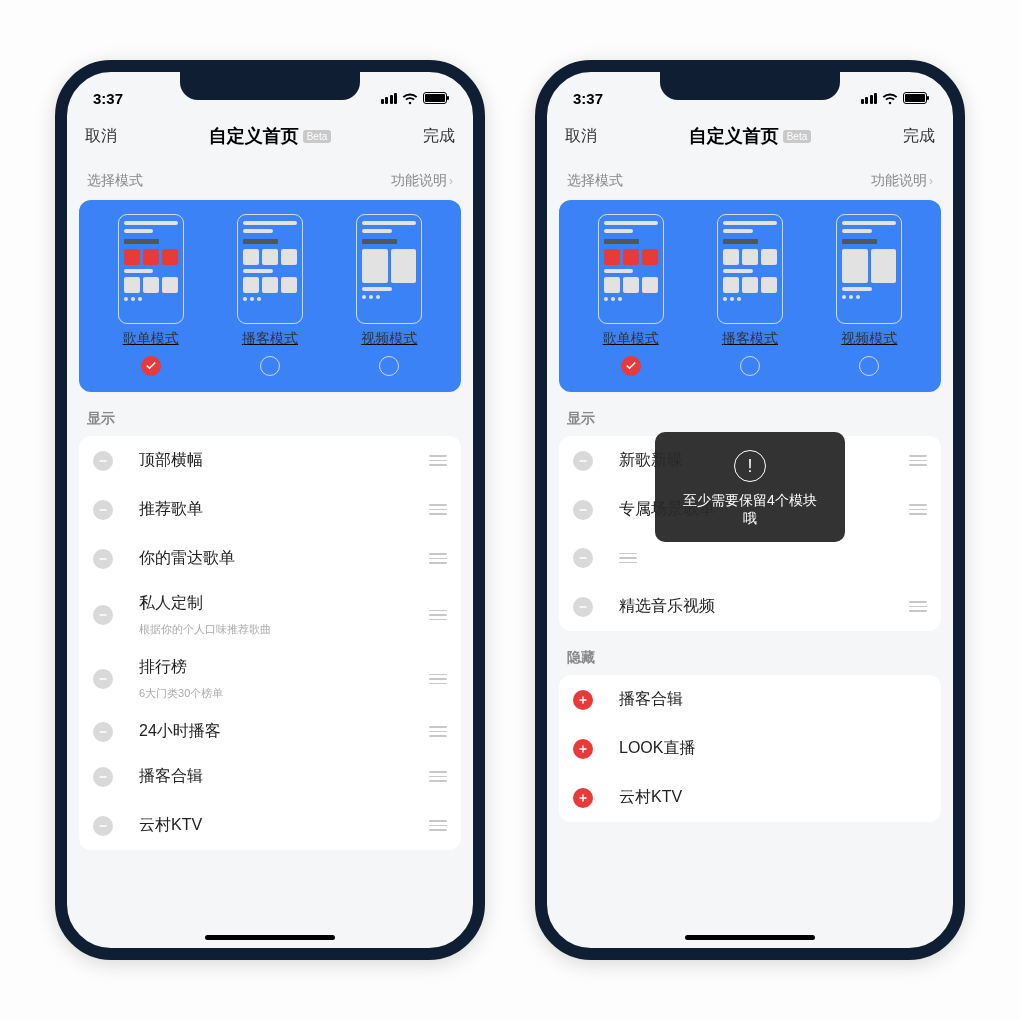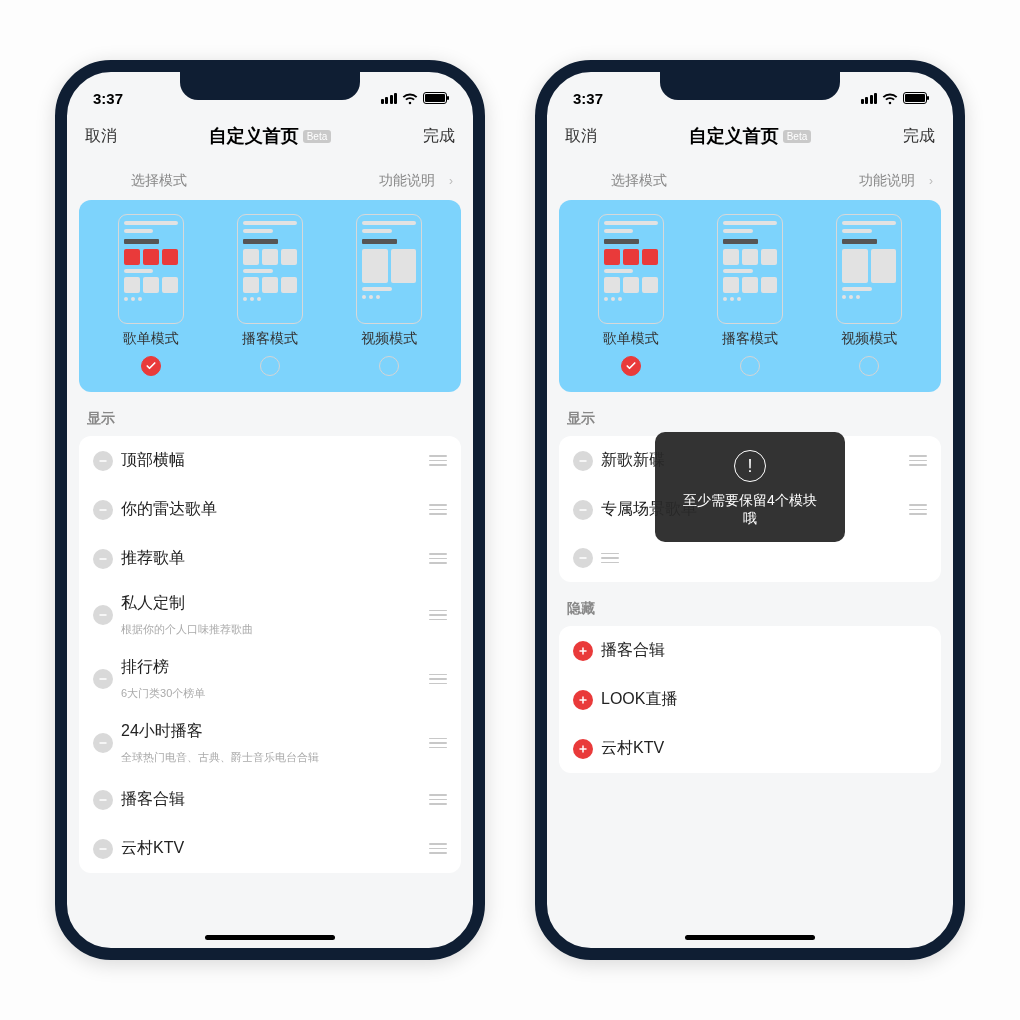--- a/index.html
+++ b/index.html
@@ -68,25 +68,25 @@
   .navbar .right { text-align:right; }
   .navbar .title { font-weight:600; font-size:18px; display:flex; align-items:center; gap:4px;}
   .beta-badge {
     font-size:10px; background:#c9c9c9; color:#fff;
     border-radius:3px; padding:1px 4px; font-weight:500;text-align:center;
   }
 
   .content { padding: 0 12px; }
   .section-header {
     display:flex; justify-content:space-between; align-items:flex-end;
-    padding: 10px 8px; color:#888; font-size:14px;margin-left:44px;
-  }
-  .section-header .link { display:flex; align-items:center; gap:14px; }
+    padding: 10px 8px; color:#888; font-size:14px;
+  }
+  .section-header .link { display:flex; align-items:center; gap:2px; }
   .card {
-    background:#7dd3fc; border-radius:12px; padding:14px 12px 16px;
+    background:#3b82f6; border-radius:12px; padding:14px 12px 16px;text-decoration:underline;
   }
   .modes { display:flex; justify-content:space-around; }
   .mode { text-align:center; width:33%; }
   .mode-preview {
     width:66px; height:110px; margin:0 auto 6px;
     border:1.5px solid #d8d8d8; border-radius:9px;
     padding:6px 5px; display:flex; flex-direction:column; gap:4px;
   }
   .mp-line { height:4px; background:#e2e2e2; border-radius:2px; }
   .mp-line.s { width:55%; }
@@ -101,21 +101,21 @@
   .radio {
     width:20px; height:20px; border-radius:50%;
     border:1.5px solid #d5d5d5; margin:0 auto;
     display:flex; align-items:center; justify-content:center;
   }
   .radio.checked { background:#e93a3a; border-color:#e93a3a; }
   .radio.checked svg { width:12px; height:12px; }
 
   .list-card { background:#fff; border-radius:12px; overflow:hidden; }
   .list-item {
-    display:flex; align-items:center; gap:8px;
+    display:flex; align-items:center; gap:26px;
     padding:14px 14px;
   }
   .list-item.sub { padding-top:10px; padding-bottom:10px;align-items:center;}
   .list-item + .list-item { border-top: none; }
   .circle-btn {
     width:20px; height:20px; border-radius:50%;
     display:flex; align-items:center; justify-content:center;
     flex-shrink:0;
   }
   .circle-btn.minus { background:#d9d9d9; color:#fff; }
@@ -294,36 +294,36 @@
             <span></span>
           </div>
         </div>
         <div class="list-item">
           <div class="circle-btn minus">
             <svg viewBox="0 0 16 16">
               <rect x="3" y="7" width="10" height="2" rx="1" fill="#fff"></rect>
             </svg>
           </div>
           <div class="item-text">
+            <div class="item-title">推荐歌单</div>
+          </div>
+          <div class="drag">
+            <span></span>
+            <span></span>
+            <span></span>
+          </div>
+        </div>
+        <div class="list-item">
+          <div class="circle-btn minus">
+            <svg viewBox="0 0 16 16">
+              <rect x="3" y="7" width="10" height="2" rx="1" fill="#fff"></rect>
+            </svg>
+          </div>
+          <div class="item-text">
             <div class="item-title">你的雷达歌单</div>
-          </div>
-          <div class="drag">
-            <span></span>
-            <span></span>
-            <span></span>
-          </div>
-        </div>
-        <div class="list-item">
-          <div class="circle-btn minus">
-            <svg viewBox="0 0 16 16">
-              <rect x="3" y="7" width="10" height="2" rx="1" fill="#fff"></rect>
-            </svg>
-          </div>
-          <div class="item-text">
-            <div class="item-title">推荐歌单</div>
           </div>
           <div class="drag">
             <span></span>
             <span></span>
             <span></span>
           </div>
         </div>
         <div class="list-item sub">
           <div class="circle-btn minus">
             <svg viewBox="0 0 16 16">
@@ -357,21 +357,20 @@
           </div>
         </div>
         <div class="list-item sub">
           <div class="circle-btn minus">
             <svg viewBox="0 0 16 16">
               <rect x="3" y="7" width="10" height="2" rx="1" fill="#fff"></rect>
             </svg>
           </div>
           <div class="item-text">
             <div class="item-title">24小时播客</div>
-            <div class="item-sub">全球热门电音、古典、爵士音乐电台合辑</div>
           </div>
           <div class="drag">
             <span></span>
             <span></span>
             <span></span>
           </div>
         </div>
         <div class="list-item">
           <div class="circle-btn minus">
             <svg viewBox="0 0 16 16">
@@ -562,20 +561,35 @@
             <svg viewBox="0 0 16 16">
               <rect x="3" y="7" width="10" height="2" rx="1" fill="#fff"></rect>
             </svg>
           </div>
           <div class="drag">
             <span></span>
             <span></span>
             <span></span>
           </div>
         </div>
+        <div class="list-item">
+          <div class="circle-btn minus">
+            <svg viewBox="0 0 16 16">
+              <rect x="3" y="7" width="10" height="2" rx="1" fill="#fff"></rect>
+            </svg>
+          </div>
+          <div class="item-text">
+            <div class="item-title">精选音乐视频</div>
+          </div>
+          <div class="drag">
+            <span></span>
+            <span></span>
+            <span></span>
+          </div>
+        </div>
       </div>
 
     <div class="section-label">隐藏</div>
     <div class="list-card" id="right-hidden-list">
         <div class="list-item">
           <div class="circle-btn plus">
             <svg viewBox="0 0 16 16">
               <rect x="3" y="7" width="10" height="2" rx="1" fill="#fff"></rect>
               <rect x="7" y="3" width="2" height="10" rx="1" fill="#fff"></rect>
             </svg>

